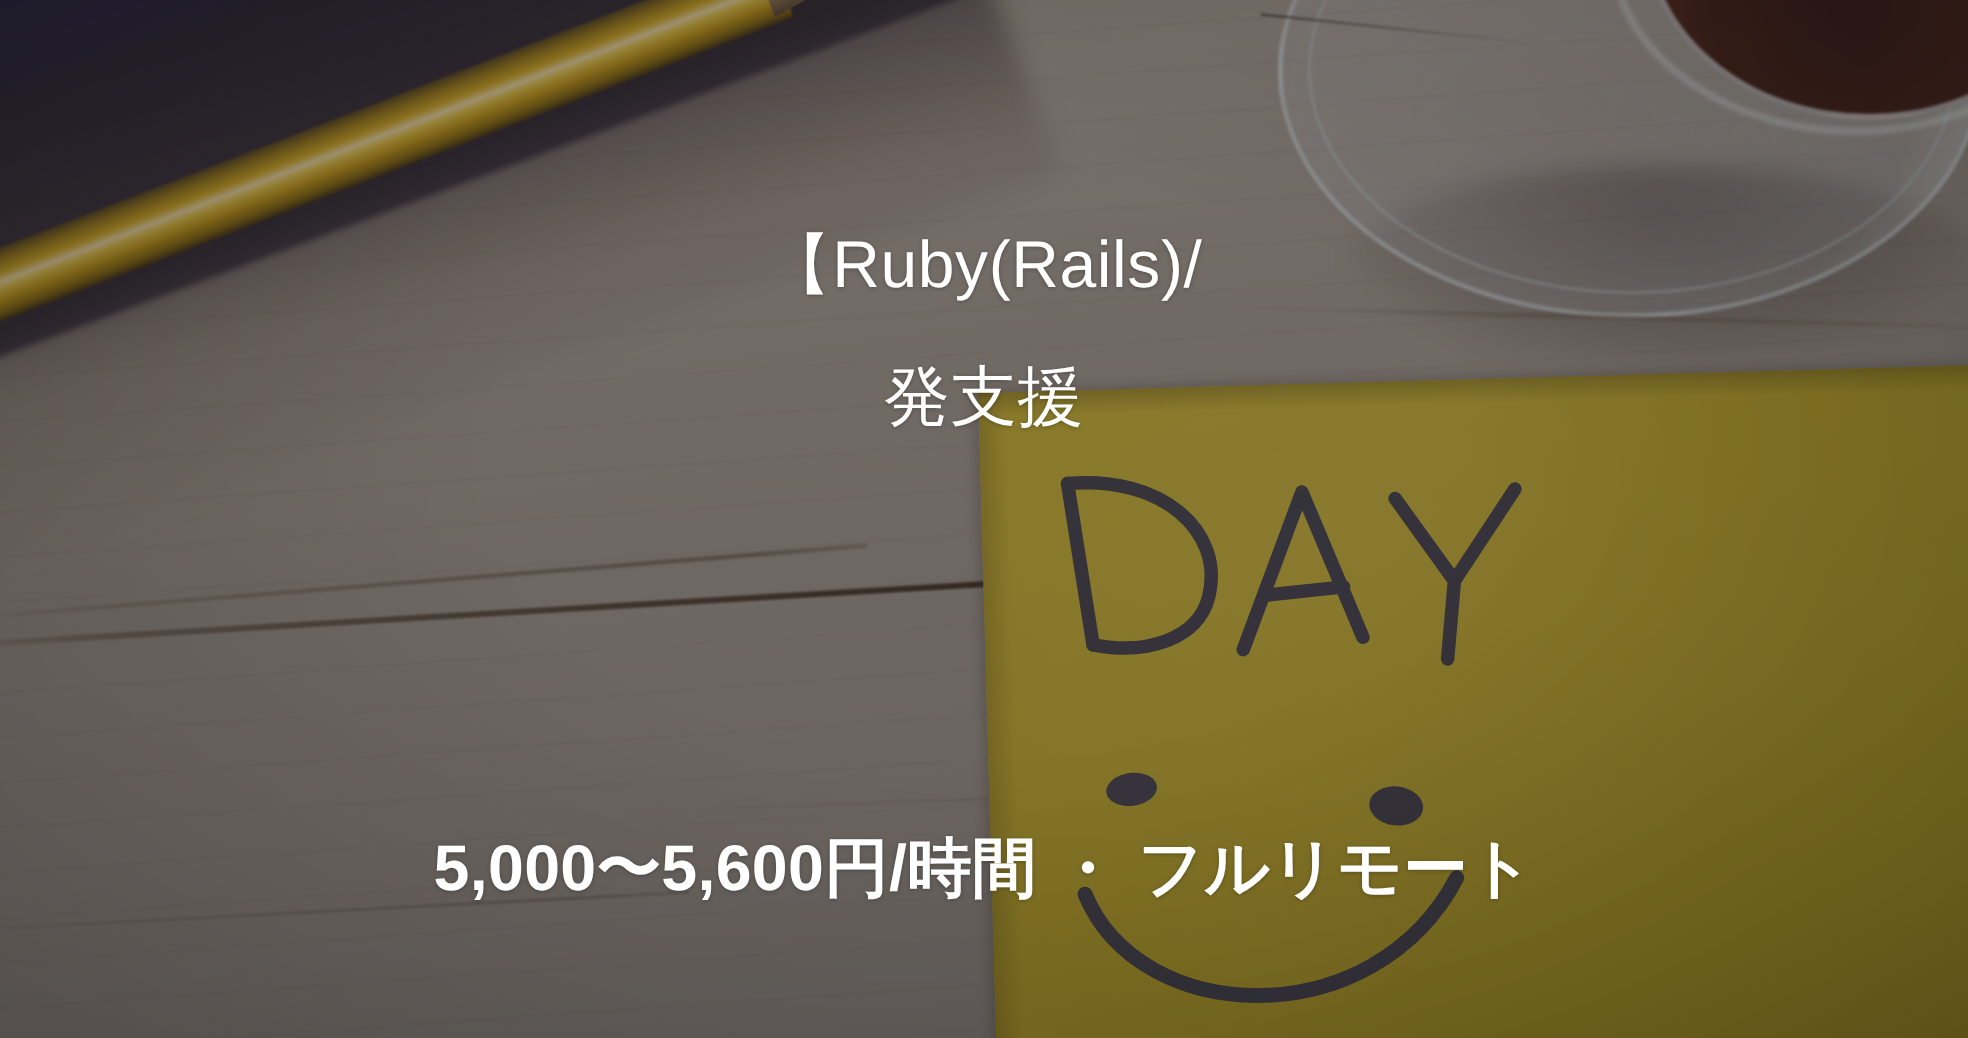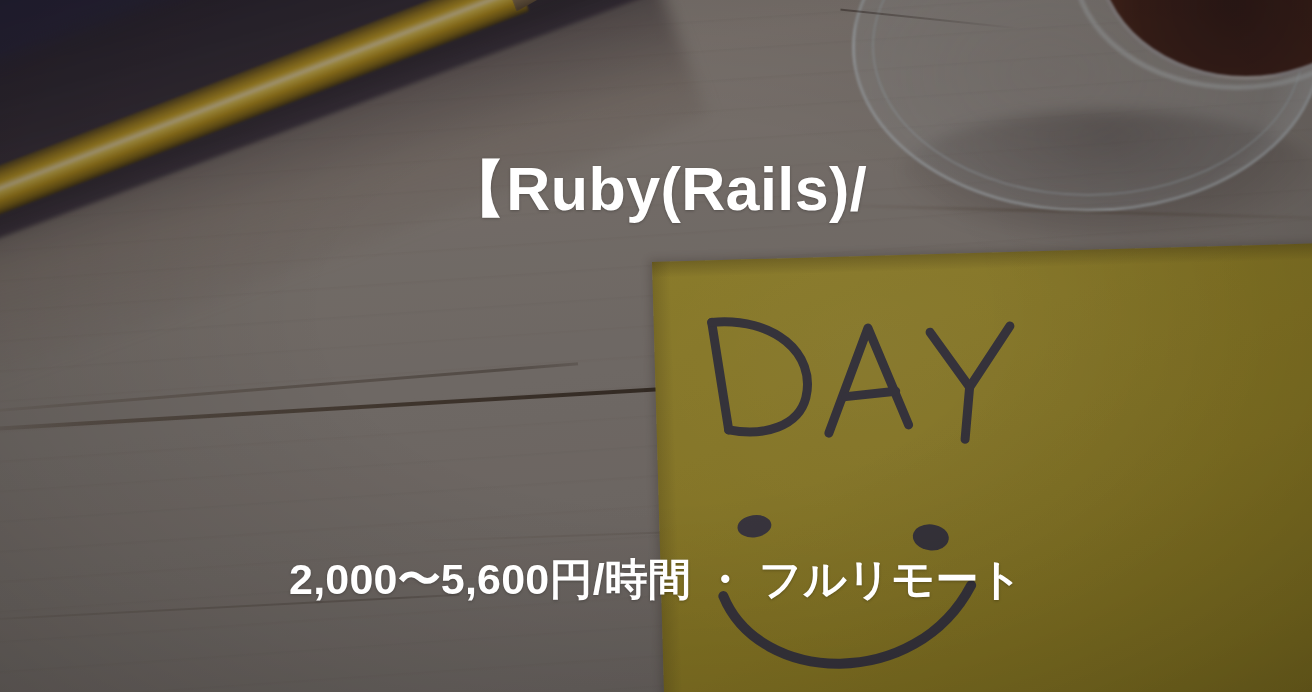--- a/index.html
+++ b/index.html
@@ -316,23 +316,23 @@
     flex-direction: column;
     align-items: center;
   }
   .title {
     position: absolute;
     left: 0;
     right: 0;
     top: 104px;
     text-align: center;
     color: #ffffff;
-    font-size: 61px;
+    font-size: 44px;
     line-height: 88px;
-    font-weight: 700;
+    font-weight: 400;
     letter-spacing: .4px;
     padding: 0 200px;
     text-shadow: 0 1px 3px rgba(0,0,0,.25);
   }
   .title .ln { display: block; white-space: nowrap; }
 
   .subtitle {
     position: absolute;
     left: 0;
     right: 0;
@@ -404,17 +404,18 @@
       </svg>
     </div>
   </div>
 
   <div class="overlay"></div>
   <div class="overlay-vignette"></div>
 
   <div class="content">
     <h1 class="title">
       <span class="ln">【Ruby(Rails)/</span>
+      <span class="ln">発支援</span>
     </h1>
-    <div class="subtitle">2,000〜5,600円/時間 ・ フルリモート</div>
+    <div class="subtitle">5,000〜5,600円/時間 ・ フルリモート</div>
   </div>
 
 </div>
 
 </body></html>

